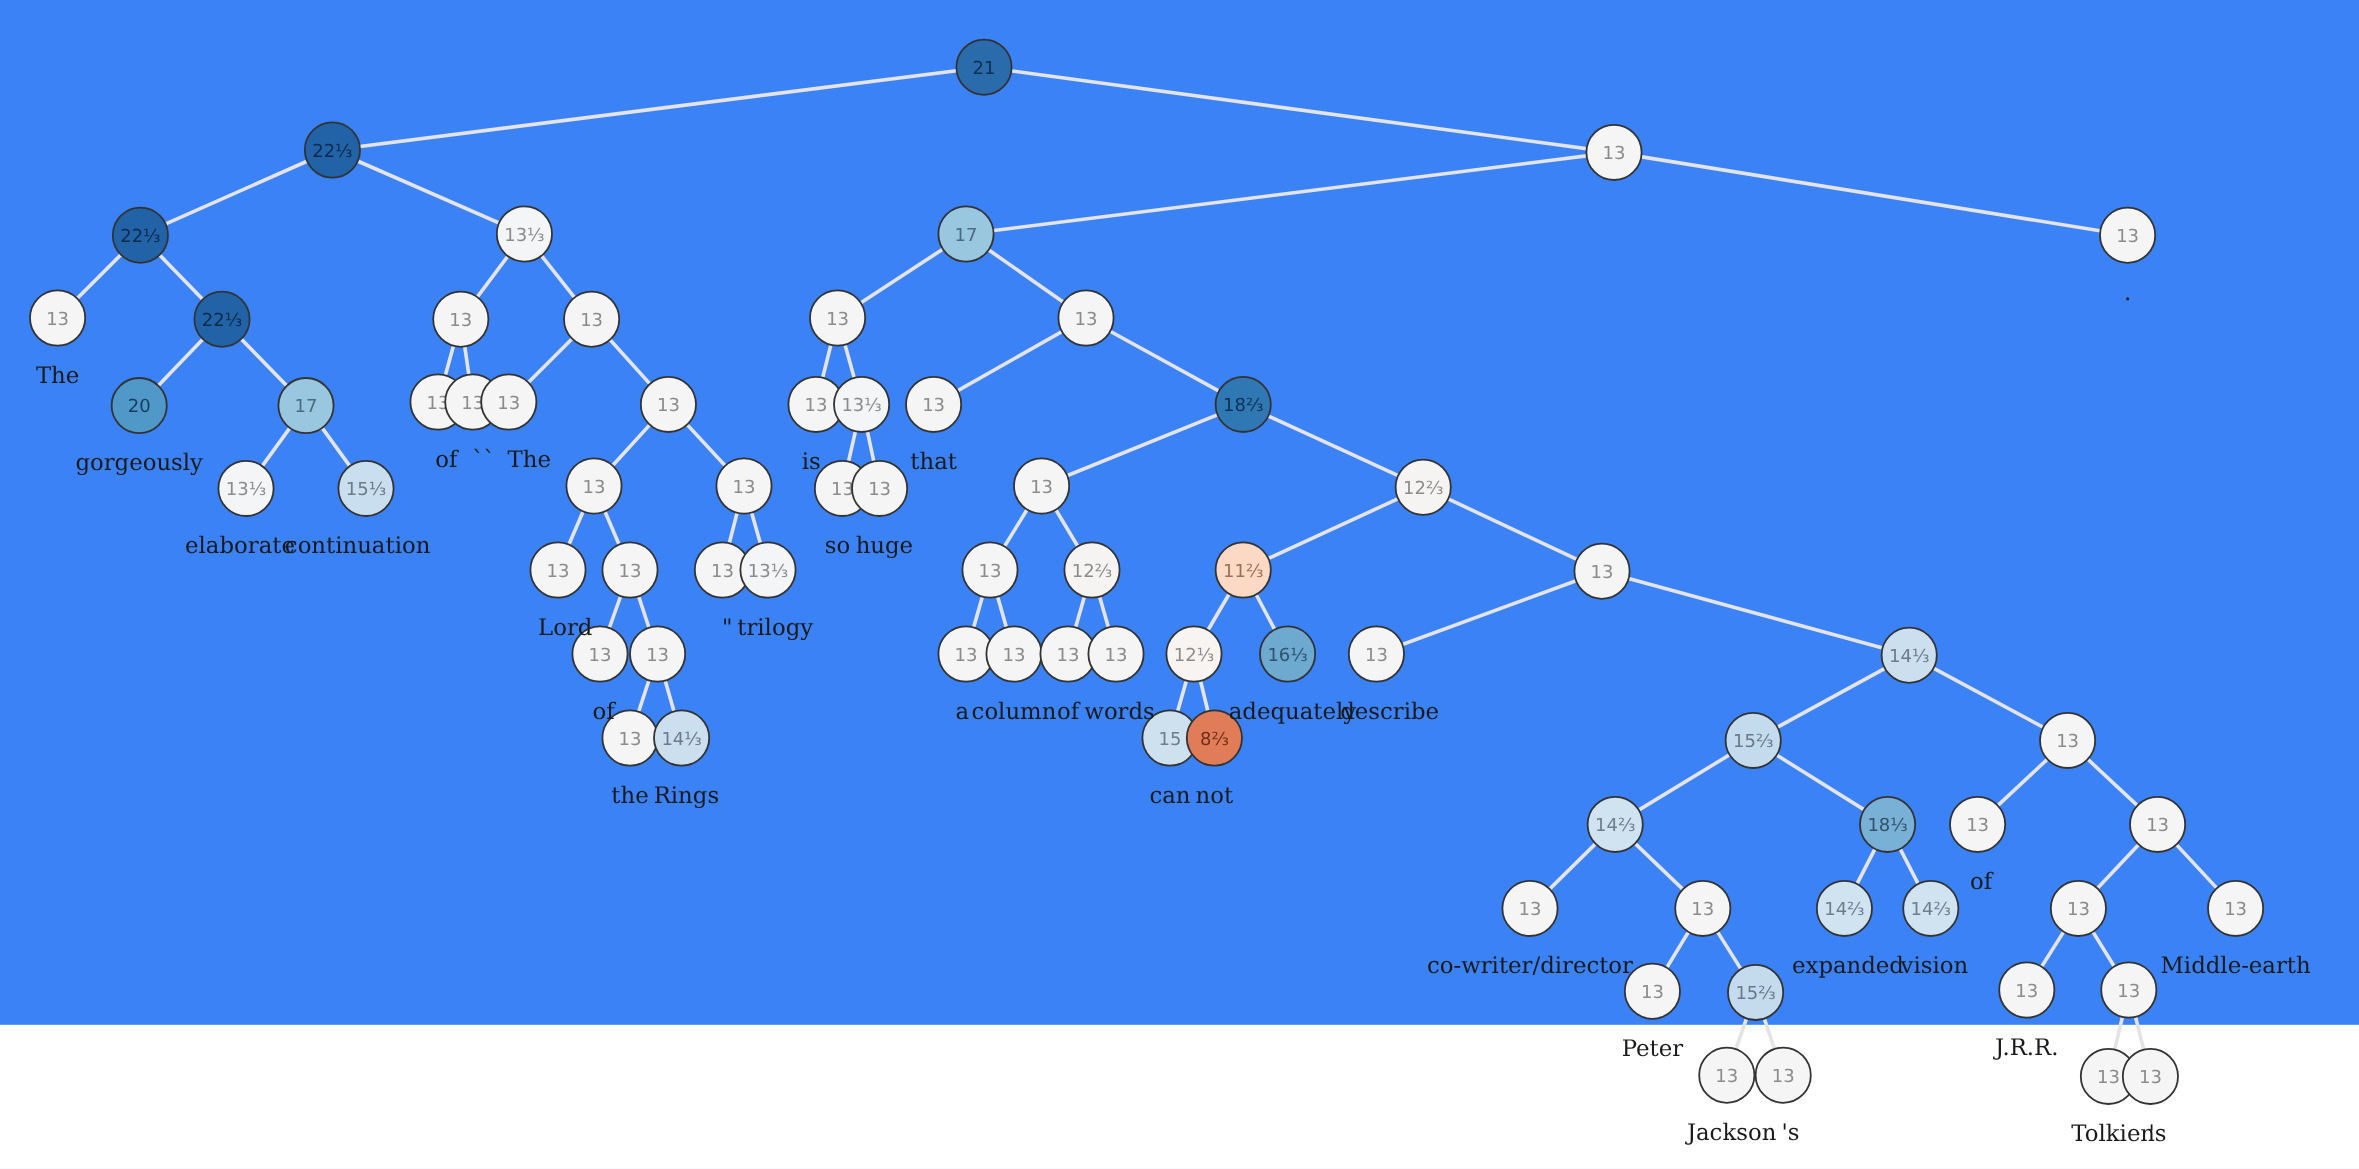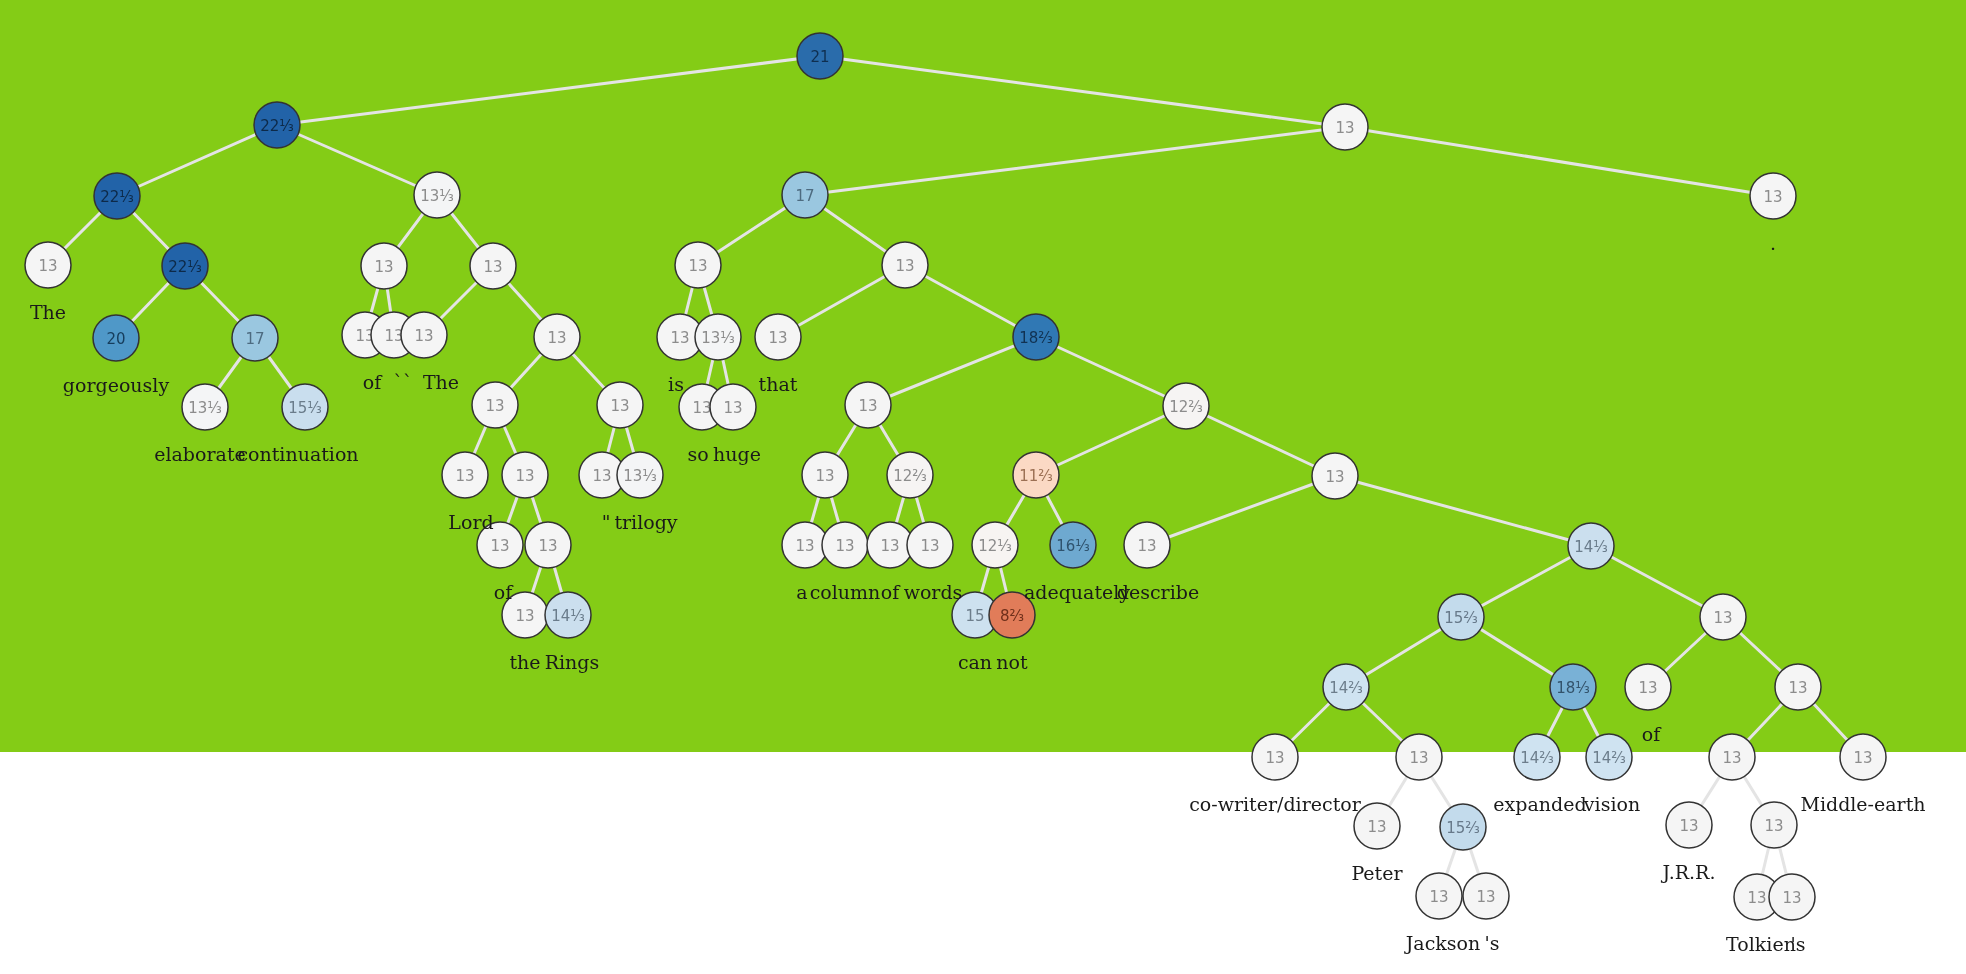--- a/index.html
+++ b/index.html
@@ -7,22 +7,22 @@
     padding: 0;
     background: #ffffff;
     width: 1966px;
     height: 974px;
     overflow: hidden;
     font-family: "DejaVu Sans", sans-serif;
   }
   #stage {
     position: relative;
     width: 1966px;
-    height: 752px;
-    background: #84cc16;
+    height: 854px;
+    background: #3b82f6;
   }
   svg { display: block; }
   .edge {
     stroke: #e4e4e4;
     stroke-width: 3;
     stroke-linecap: round;
     fill: none;
   }
   .node-circle {
     stroke: #333333;

